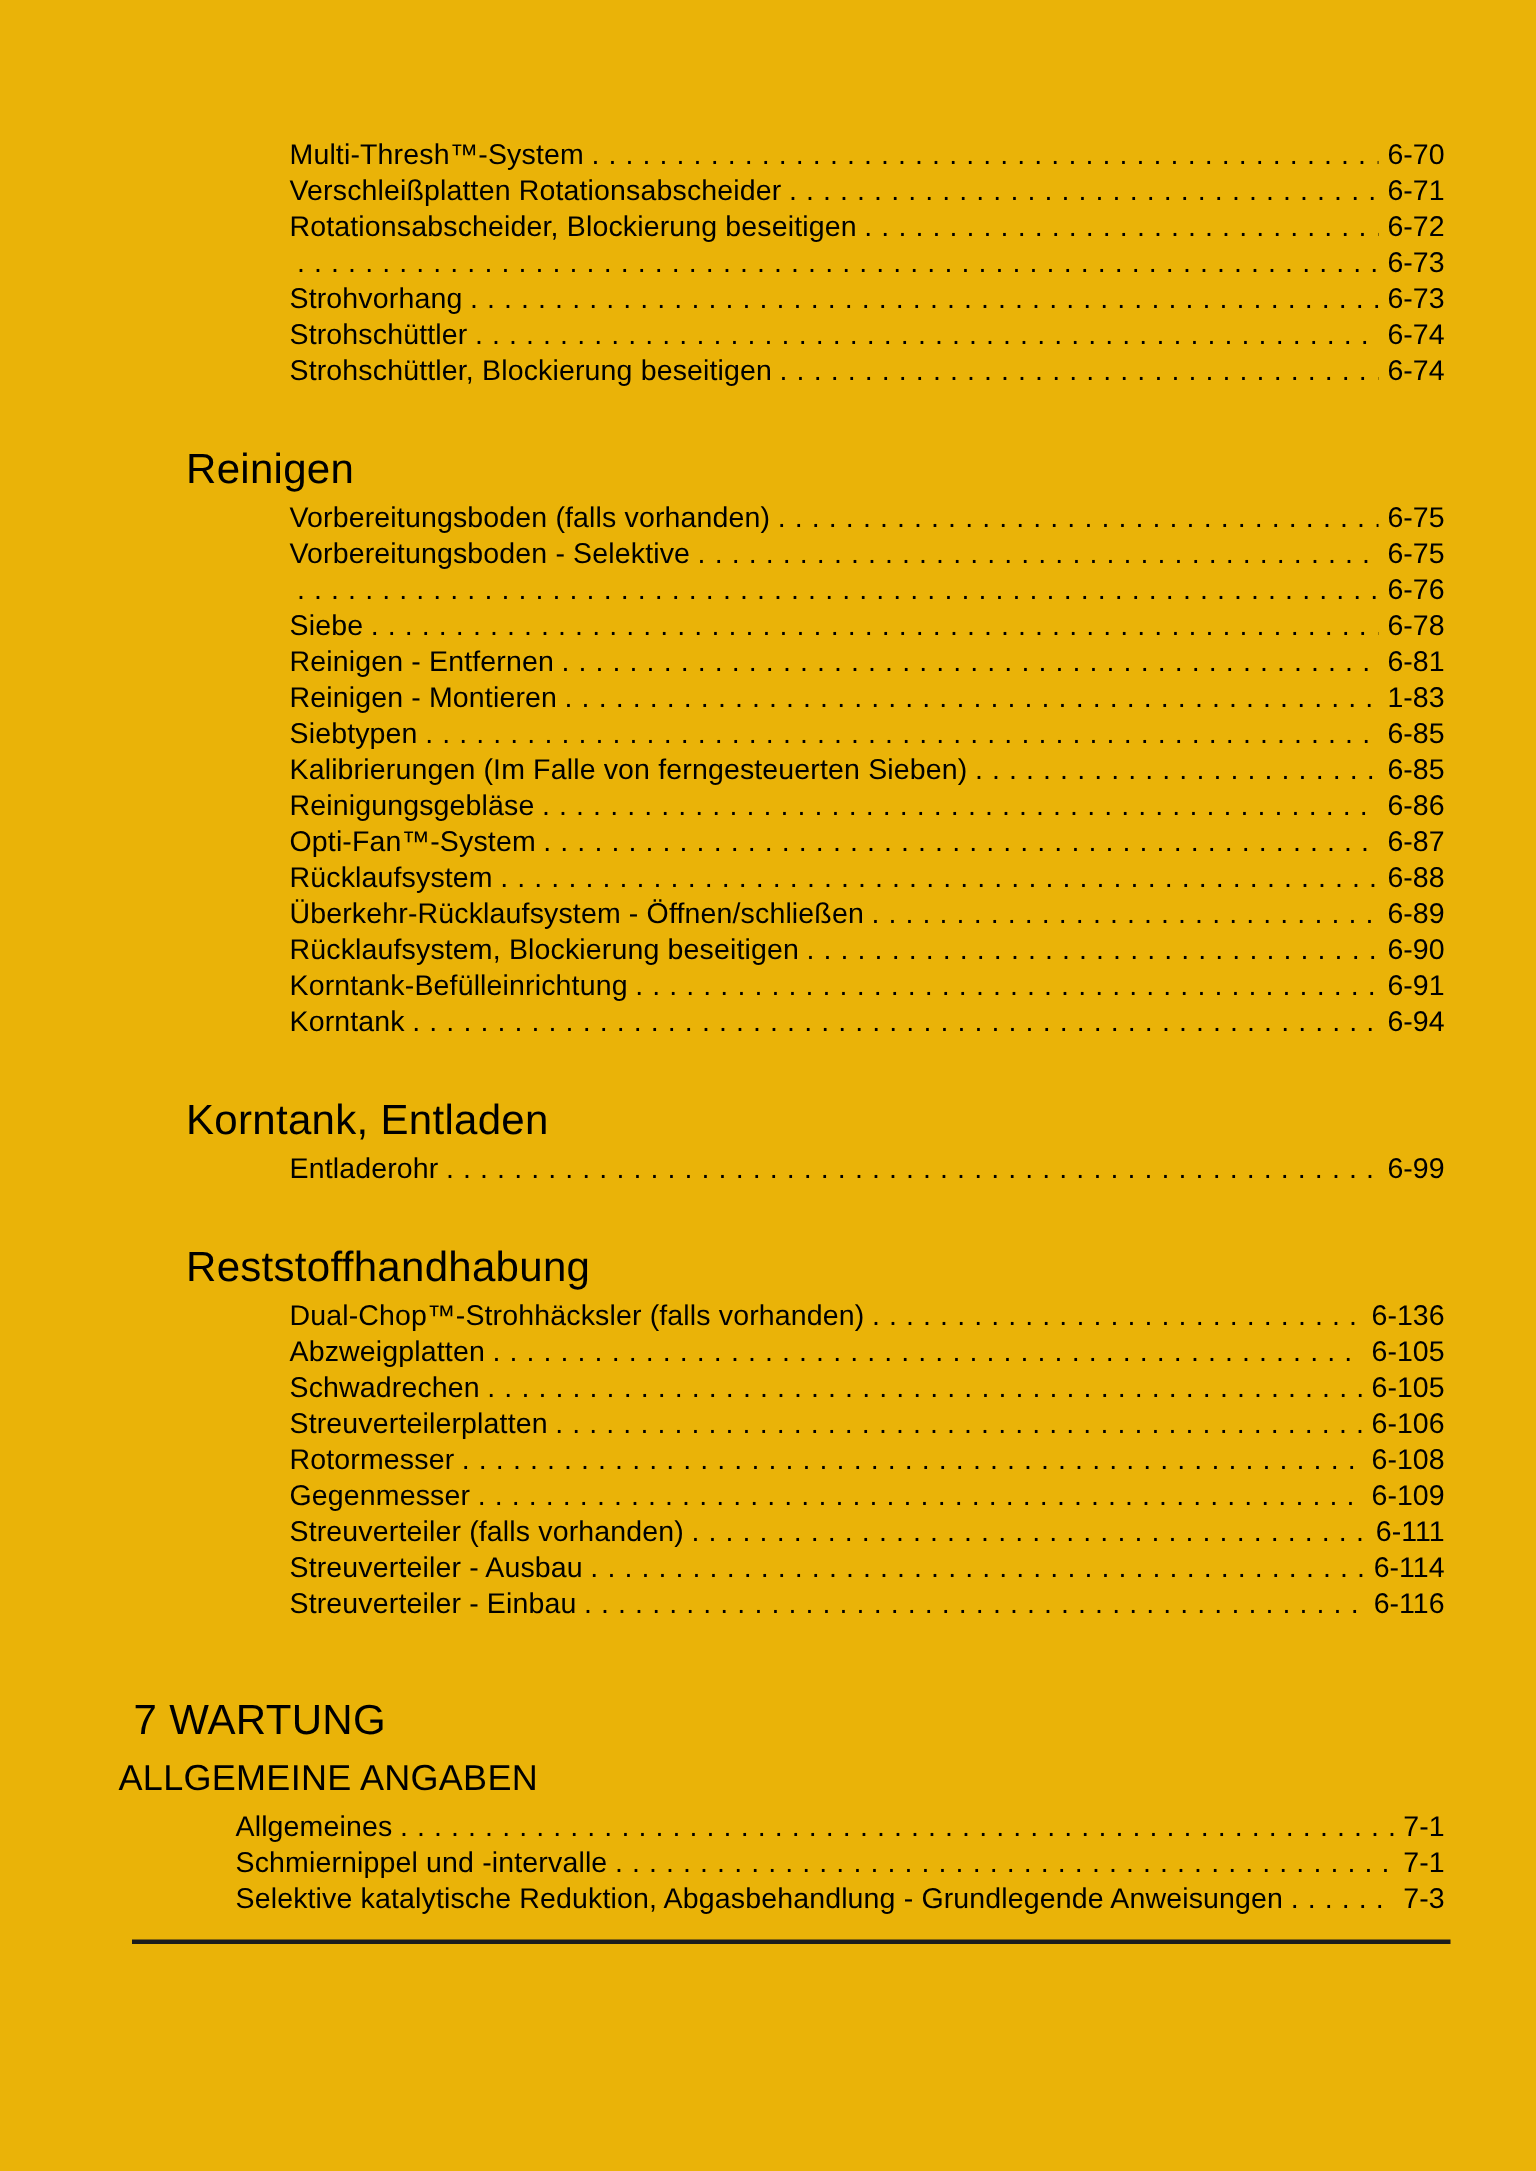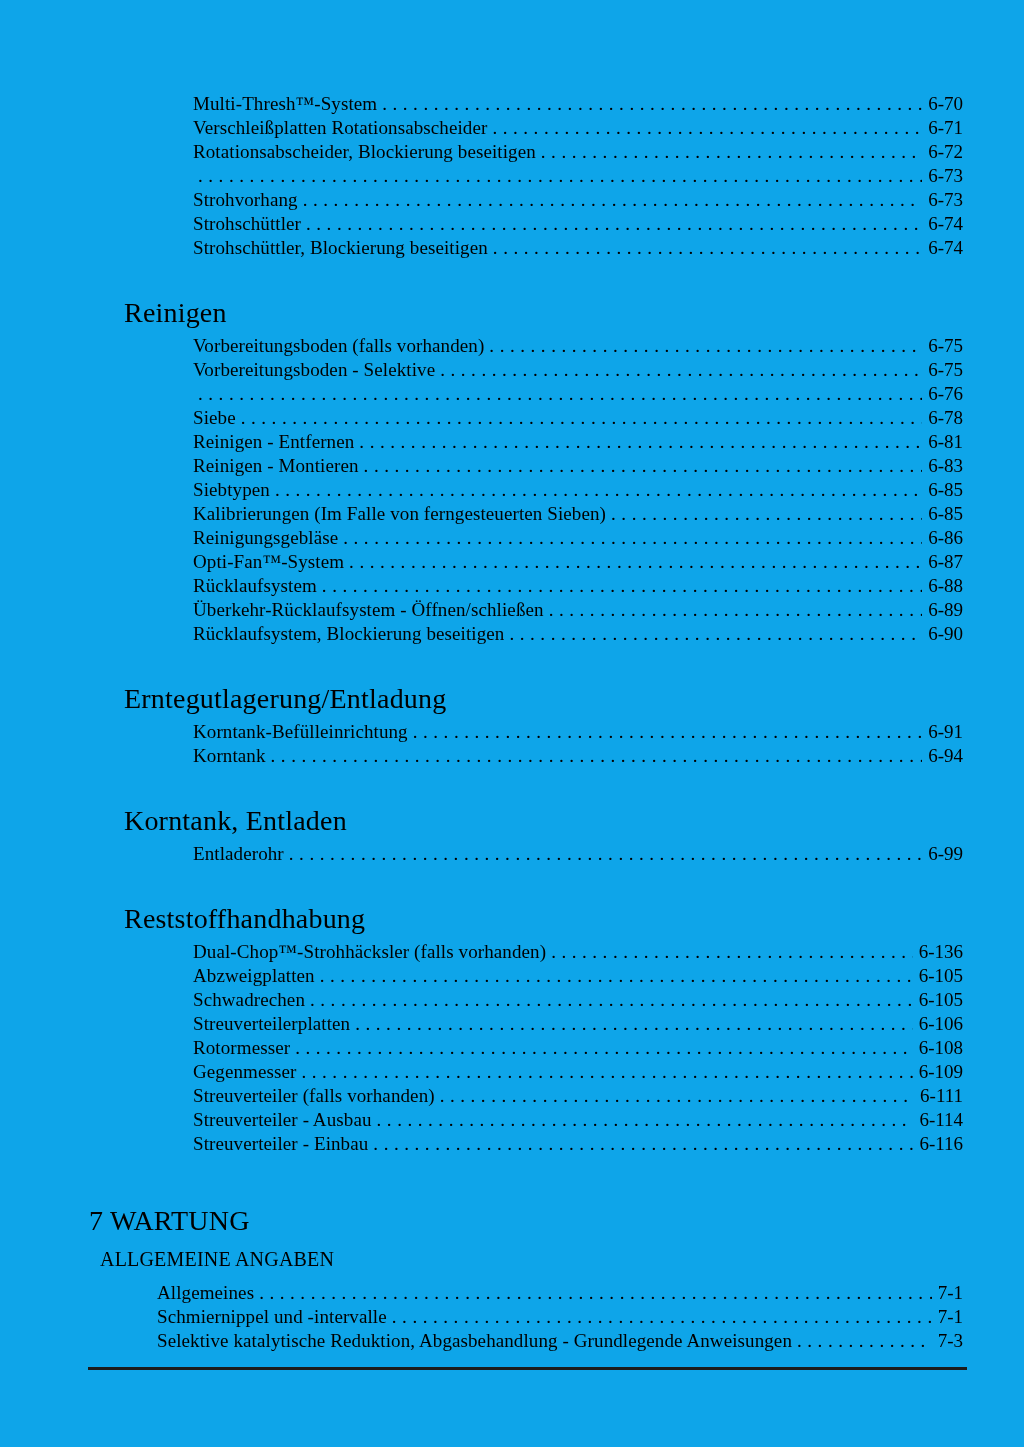--- a/index.html
+++ b/index.html
@@ -6,22 +6,21 @@
   body {
     width: 1024px; height: 1447px;
     background: #ffffff;
     font-family: "Liberation Sans", sans-serif;
     color: #000000;
     position: relative;
     overflow: hidden;
   }
   .page {
     position: absolute; inset: 0;
-    background: #0ea5e9;
-    font-family: Liberation Serif, serif;
+    background: #eab308;
   }
   #toc-root { padding-top: 92px; }
 
   
   .entry {
     display: flex;
     font-size: 19px;
     line-height: 24px;
     margin-left: 193px;
     margin-right: 61px;
@@ -49,23 +48,23 @@
     margin: 36px 16px 5px 124px;
     letter-spacing: 0.2px;
   }
   .chapter-heading {
     font-size: 28px;
     line-height: 33px;
     margin: 48px 0 0 89px;
     letter-spacing: 0.2px;
   }
   .subsection-heading {
-    font-size: 20px;
+    font-size: 24px;
     line-height: 33px;
-    margin: 6px 0 5px 100px;
+    margin: 6px 0 5px 79px;
     letter-spacing: 0.2px;
   }
   .chapter-entries .entry { margin-left: 157px; }
 
   .footer-rule {
     height: 3px;
     background: #1c1c1c;
     margin: 14px 57px 0 88px;
   }
 </style>
@@ -132,21 +131,21 @@
           <span class="pagenum">6-78</span>
         </div>
         <div class="entry">
           <span class="title">Reinigen - Entfernen</span>
           <span class="leader">. . . . . . . . . . . . . . . . . . . . . . . . . . . . . . . . . . . . . . . . . . . . . . . . . . . . . . . . . . . . . . . . . . . . . . . . . . . . . . . . . . . . . . . . . . . . . . . . . . . . . . . . . . . . . . . . . . . . . . . . . . . . . . . . . . . . . . . . . . . . . . . . . . . . . . . . . . . . . . . . </span>
           <span class="pagenum">6-81</span>
         </div>
         <div class="entry">
           <span class="title">Reinigen - Montieren</span>
           <span class="leader">. . . . . . . . . . . . . . . . . . . . . . . . . . . . . . . . . . . . . . . . . . . . . . . . . . . . . . . . . . . . . . . . . . . . . . . . . . . . . . . . . . . . . . . . . . . . . . . . . . . . . . . . . . . . . . . . . . . . . . . . . . . . . . . . . . . . . . . . . . . . . . . . . . . . . . . . . . . . . . . . </span>
-          <span class="pagenum">6-83</span>
+          <span class="pagenum">1-83</span>
         </div>
         <div class="entry">
           <span class="title">Siebtypen</span>
           <span class="leader">. . . . . . . . . . . . . . . . . . . . . . . . . . . . . . . . . . . . . . . . . . . . . . . . . . . . . . . . . . . . . . . . . . . . . . . . . . . . . . . . . . . . . . . . . . . . . . . . . . . . . . . . . . . . . . . . . . . . . . . . . . . . . . . . . . . . . . . . . . . . . . . . . . . . . . . . . . . . . . . . </span>
           <span class="pagenum">6-85</span>
         </div>
         <div class="entry">
           <span class="title">Kalibrierungen (Im Falle von ferngesteuerten Sieben)</span>
           <span class="leader">. . . . . . . . . . . . . . . . . . . . . . . . . . . . . . . . . . . . . . . . . . . . . . . . . . . . . . . . . . . . . . . . . . . . . . . . . . . . . . . . . . . . . . . . . . . . . . . . . . . . . . . . . . . . . . . . . . . . . . . . . . . . . . . . . . . . . . . . . . . . . . . . . . . . . . . . . . . . . . . . </span>
           <span class="pagenum">6-85</span>
@@ -170,21 +169,20 @@
           <span class="title">Überkehr-Rücklaufsystem - Öffnen/schließen</span>
           <span class="leader">. . . . . . . . . . . . . . . . . . . . . . . . . . . . . . . . . . . . . . . . . . . . . . . . . . . . . . . . . . . . . . . . . . . . . . . . . . . . . . . . . . . . . . . . . . . . . . . . . . . . . . . . . . . . . . . . . . . . . . . . . . . . . . . . . . . . . . . . . . . . . . . . . . . . . . . . . . . . . . . . </span>
           <span class="pagenum">6-89</span>
         </div>
         <div class="entry">
           <span class="title">Rücklaufsystem, Blockierung beseitigen</span>
           <span class="leader">. . . . . . . . . . . . . . . . . . . . . . . . . . . . . . . . . . . . . . . . . . . . . . . . . . . . . . . . . . . . . . . . . . . . . . . . . . . . . . . . . . . . . . . . . . . . . . . . . . . . . . . . . . . . . . . . . . . . . . . . . . . . . . . . . . . . . . . . . . . . . . . . . . . . . . . . . . . . . . . . </span>
           <span class="pagenum">6-90</span>
         </div>
       </div>
-      <div class="section-heading">Erntegutlagerung/Entladung</div>
       <div class="entries">
         <div class="entry">
           <span class="title">Korntank-Befülleinrichtung</span>
           <span class="leader">. . . . . . . . . . . . . . . . . . . . . . . . . . . . . . . . . . . . . . . . . . . . . . . . . . . . . . . . . . . . . . . . . . . . . . . . . . . . . . . . . . . . . . . . . . . . . . . . . . . . . . . . . . . . . . . . . . . . . . . . . . . . . . . . . . . . . . . . . . . . . . . . . . . . . . . . . . . . . . . . </span>
           <span class="pagenum">6-91</span>
         </div>
         <div class="entry">
           <span class="title">Korntank</span>
           <span class="leader">. . . . . . . . . . . . . . . . . . . . . . . . . . . . . . . . . . . . . . . . . . . . . . . . . . . . . . . . . . . . . . . . . . . . . . . . . . . . . . . . . . . . . . . . . . . . . . . . . . . . . . . . . . . . . . . . . . . . . . . . . . . . . . . . . . . . . . . . . . . . . . . . . . . . . . . . . . . . . . . . </span>
           <span class="pagenum">6-94</span>

